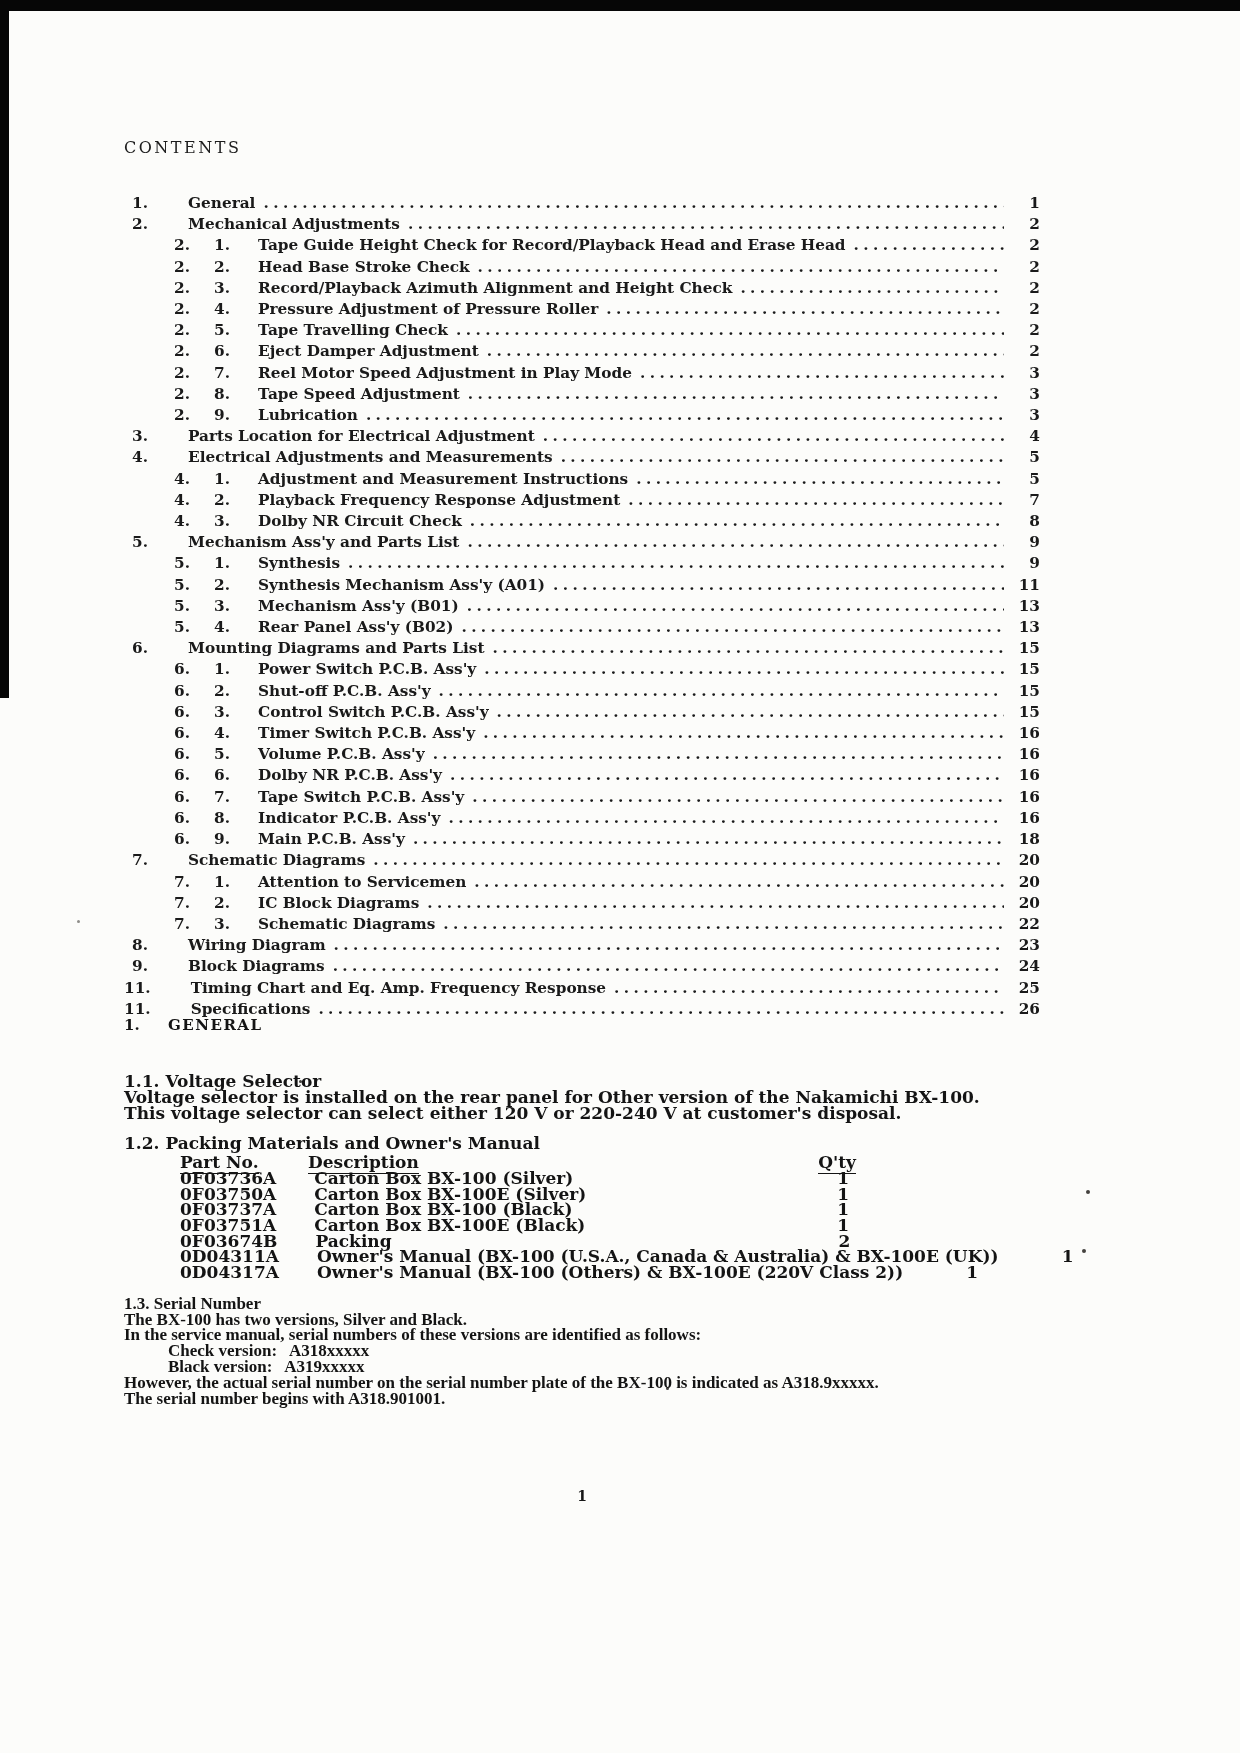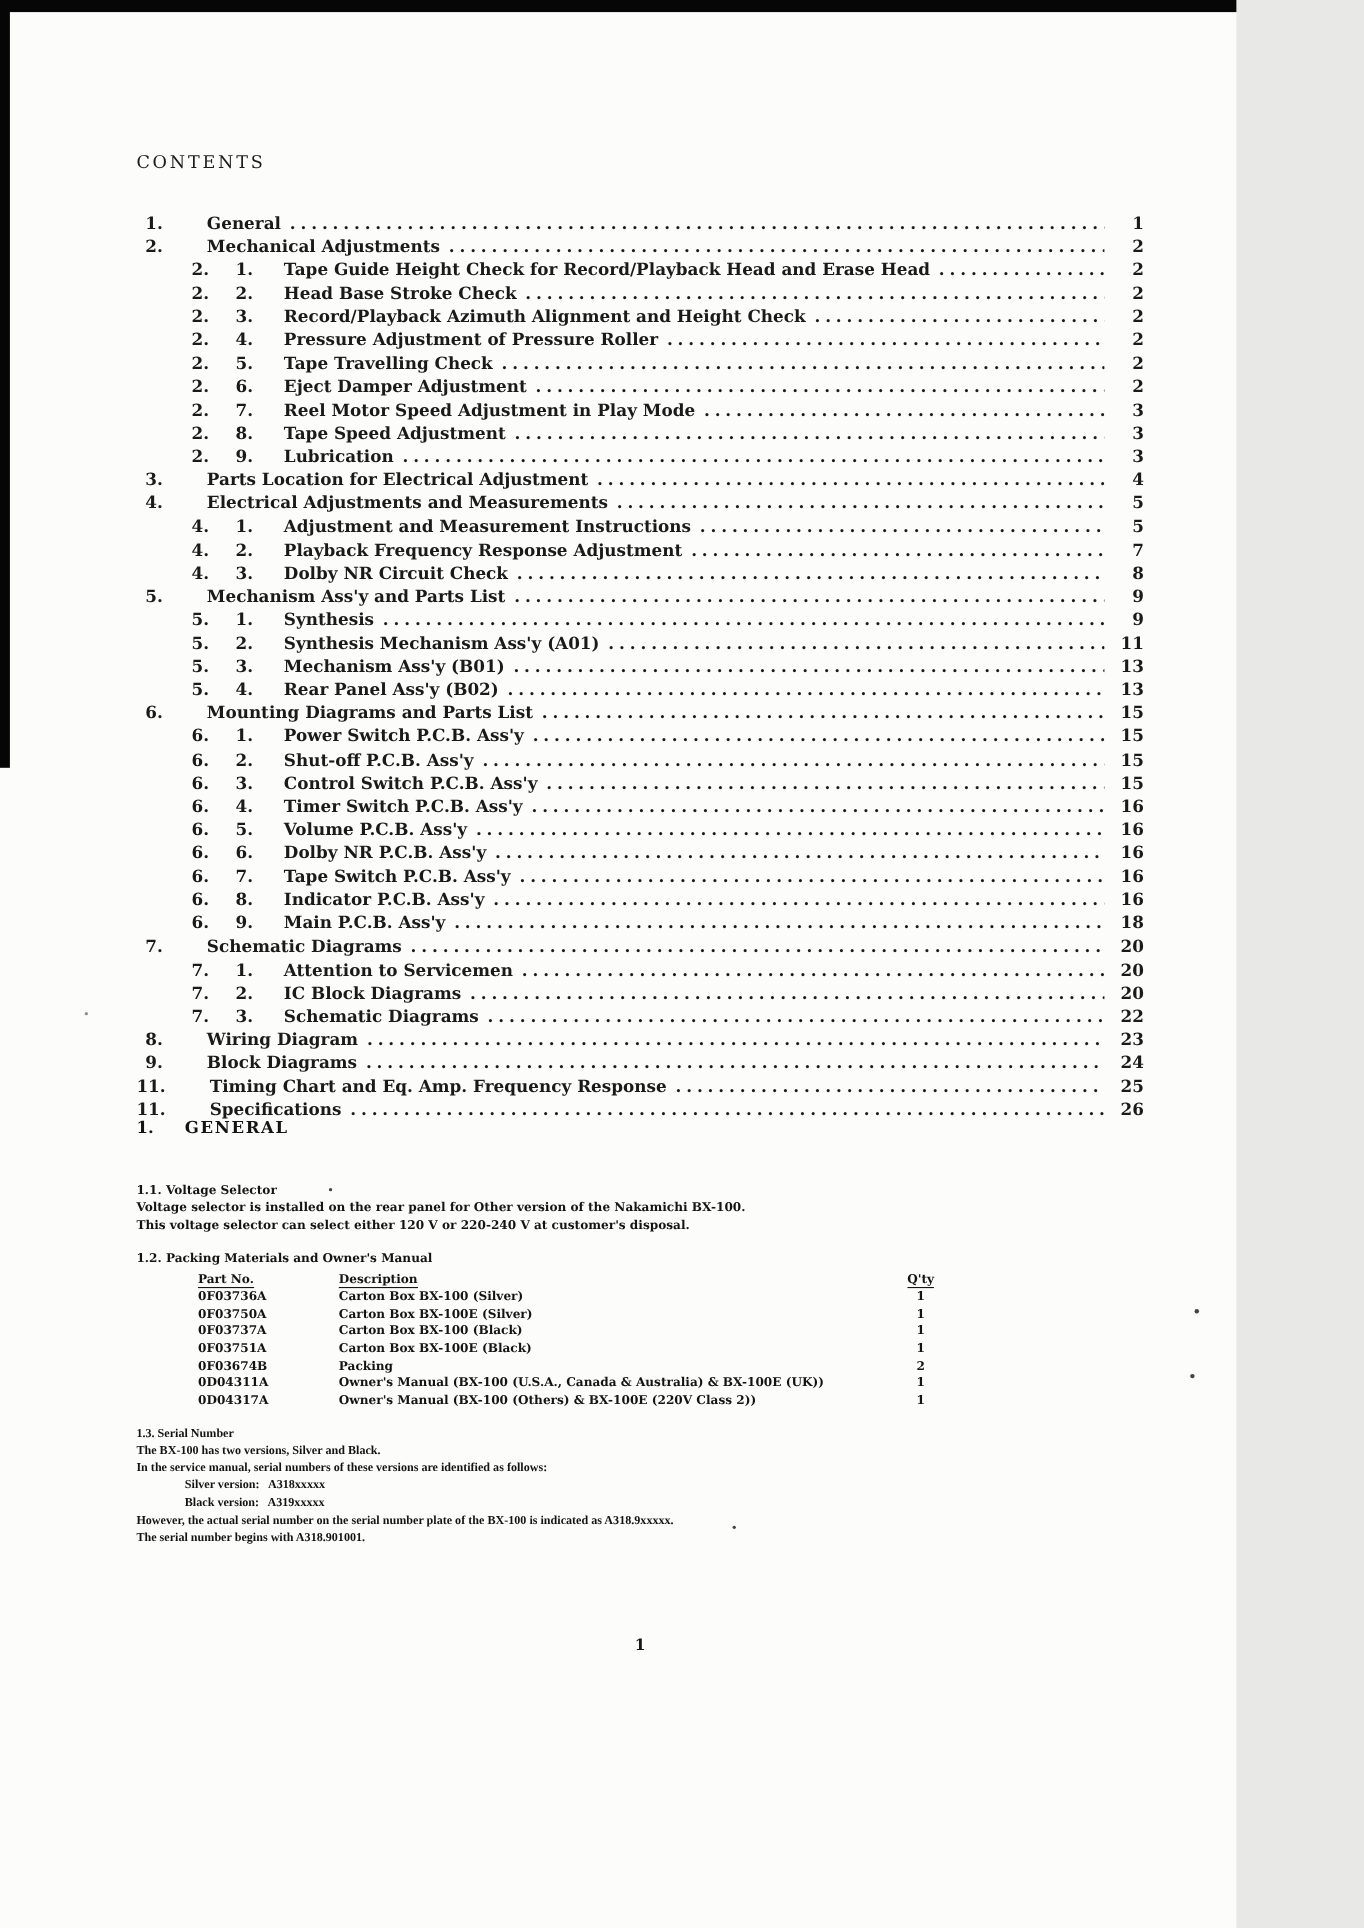--- a/index.html
+++ b/index.html
@@ -1,20 +1,20 @@
 <!DOCTYPE html>
 <html><head>
 <meta charset="utf-8">
 <style>
   * { margin: 0; padding: 0; box-sizing: border-box; }
   html, body { background: #e8e8e6; }
   body { width: 1240px; font-family: "DejaVu Serif", "Liberation Serif", serif; }
   .page {
     position: relative;
-    width: 1124px;
+    width: 1240px;
     height: 1753px;
     background: #fcfcfa;
     overflow: hidden;
     color: #161616;
   }
   
   .scan-bar-top { position: absolute; top: 0; left: 0; width: 1240px; height: 11px; background: #060606; }
   .scan-bar-left { position: absolute; top: 0; left: 0; width: 9px; height: 698px; background: #060606; }
   .speck { position: absolute; background: #44423e; border-radius: 50%; }
   .speck.s1 { left: 1086px; top: 1190px; width: 4px; height: 4px; }
@@ -42,21 +42,21 @@
     letter-spacing: 4.4px;
     font-weight: bold;
   }
   .toc-page { flex: 0 0 34px; text-align: right; white-space: nowrap; }
 
   
   .general-wrap { position: absolute; left: 124px; top: 1016px; width: 916px; color: #141414; }
   .g-heading { display: flex; font-size: 15px; font-weight: bold; }
   .g-heading .g-num { flex: 0 0 44px; }
   .g-heading .g-title { letter-spacing: 1.5px; }
-  .g-body { font-size: 11px; font-weight: bold; line-height: 15.8px; }
+  .g-body { font-size: 17px; font-weight: bold; line-height: 15.8px; }
   .sec { margin-top: 0; }
   .sec-voltage { margin-top: 40px; }
   .sec-heading { font-weight: bold; }
   .sec-packing { margin-top: 15px; }
   .sec-serial { margin-top: 15px; font-family: Liberation Serif, serif; }
   
   .pt { margin-top: 3px; }
   .pt-row { display: flex; padding-left: 56px; line-height: 15.7px; gap: 38px; }
   .pt-c1 { flex: 0 0 90px; white-space: nowrap; }
   .pt-c2 { flex: 0 0 460px; white-space: nowrap; }
@@ -470,21 +470,21 @@
       </div>
 
       <div class="sec sec-serial">
         <div class="sec-heading">1.3. Serial Number</div>
         <div>
   <div class="serial-line">The BX-100 has two versions, Silver and Black.</div>
 
   <div class="serial-line">In the service manual, serial numbers of these versions are identified as follows:</div>
 </div>
         <div>
-  <div class="serial-version">Silver version:   A318xxxxx</div>
+  <div class="serial-version">Check version:   A318xxxxx</div>
 
   <div class="serial-version">Black version:   A319xxxxx</div>
 </div>
         <div>
   <div class="serial-line">However, the actual serial number on the serial number plate of the BX-100 is indicated as A318.9xxxxx.</div>
 
   <div class="serial-line">The serial number begins with A318.901001.</div>
 </div>
       </div>
     </div>

